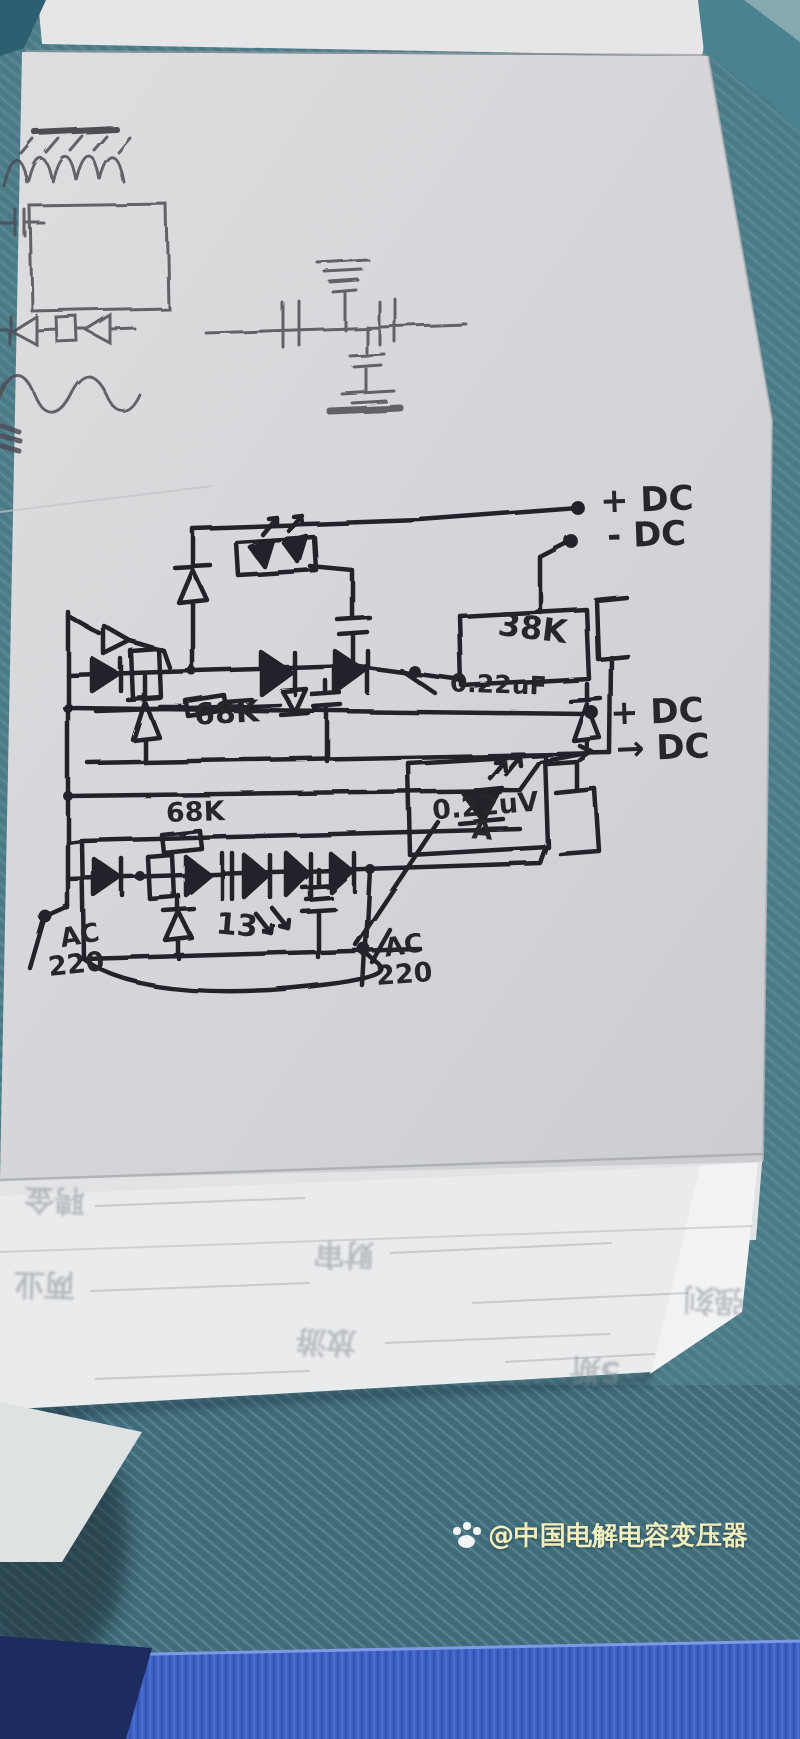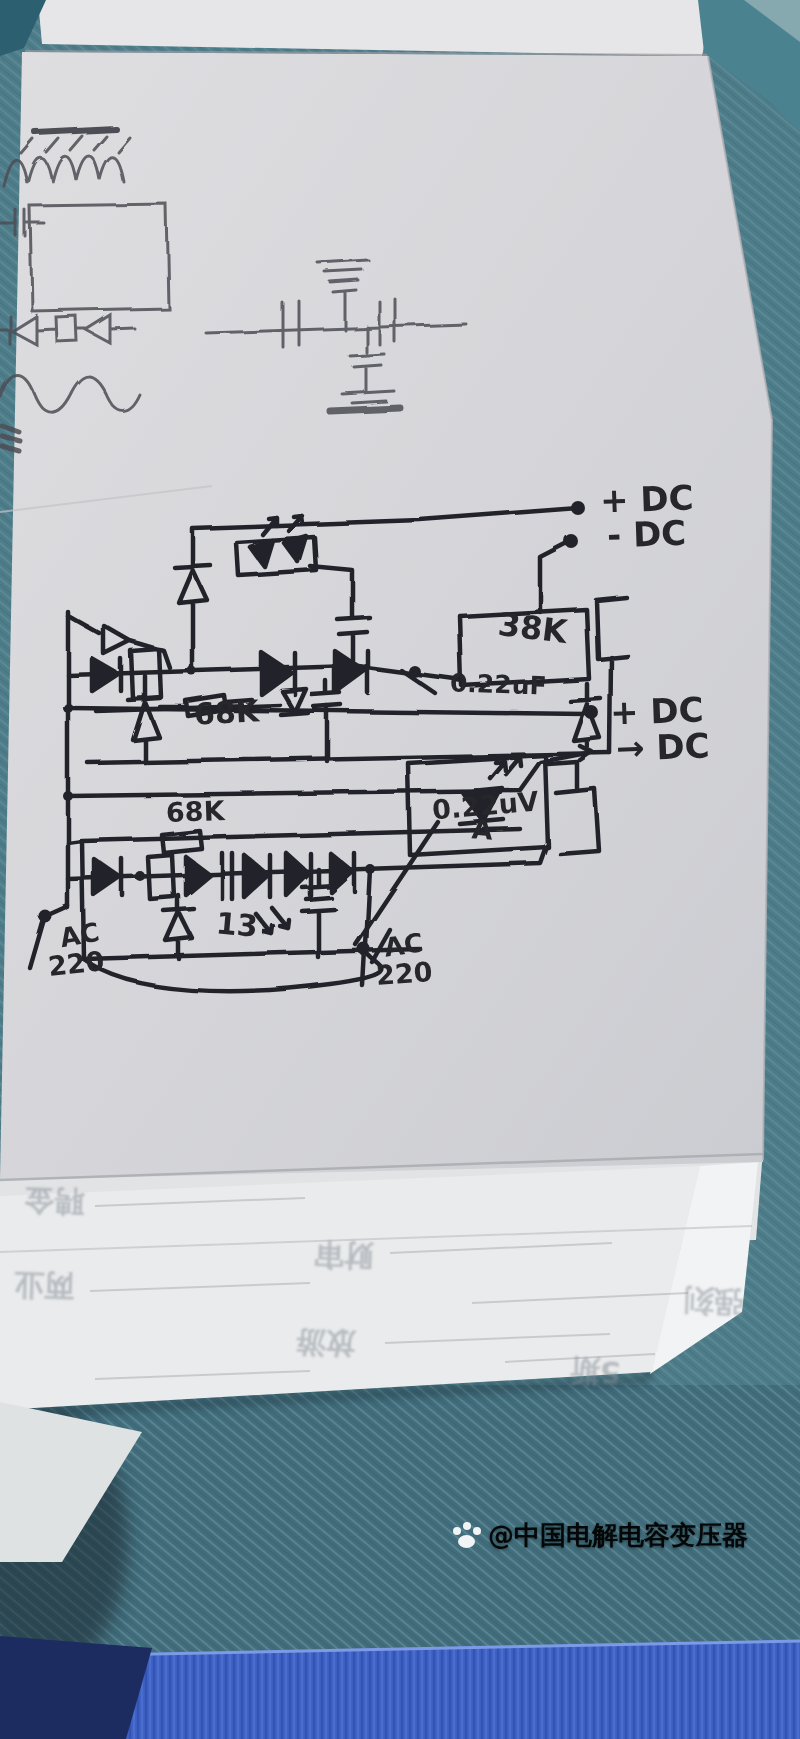--- a/index.html
+++ b/index.html
@@ -5,21 +5,21 @@
   html,body{margin:0;padding:0;background:#3f6b7a;}
   #stage{position:relative;width:800px;height:1739px;overflow:hidden;
          font-family:"DejaVu Sans",sans-serif;}
   #art{position:absolute;left:0;top:0;}
   .hw{position:absolute;font-family:"DejaVu Sans",sans-serif;font-weight:bold;
       color:#26262b;white-space:nowrap;line-height:1;}
   .ft{position:absolute;font-family:"DejaVu Sans",sans-serif;font-weight:bold;
       color:#848d96;font-size:30px;opacity:.5;filter:blur(1.3px);
       transform:rotate(182deg);white-space:nowrap;}
   #watermark{position:absolute;left:452px;top:1518px;display:flex;align-items:center;
-      gap:6px;color:#000000;font-size:26px;font-weight:bold;opacity:.93;
+      gap:6px;color:#fef9c3;font-size:26px;font-weight:bold;opacity:.93;
       text-shadow:0 1px 3px rgba(0,0,0,.45);}
   #paw{width:30px;height:30px;position:relative;flex:0 0 auto;}
   #paw i{position:absolute;background:#fff;border-radius:50%;display:block;}
   #paw .pad{width:17px;height:13px;left:6px;top:14px;}
   #paw .t1{width:8px;height:8px;left:1px;top:6px;}
   #paw .t2{width:8px;height:8px;left:11px;top:1px;}
   #paw .t3{width:8px;height:8px;left:21px;top:6px;}
 </style>
 </head>
 <body>

